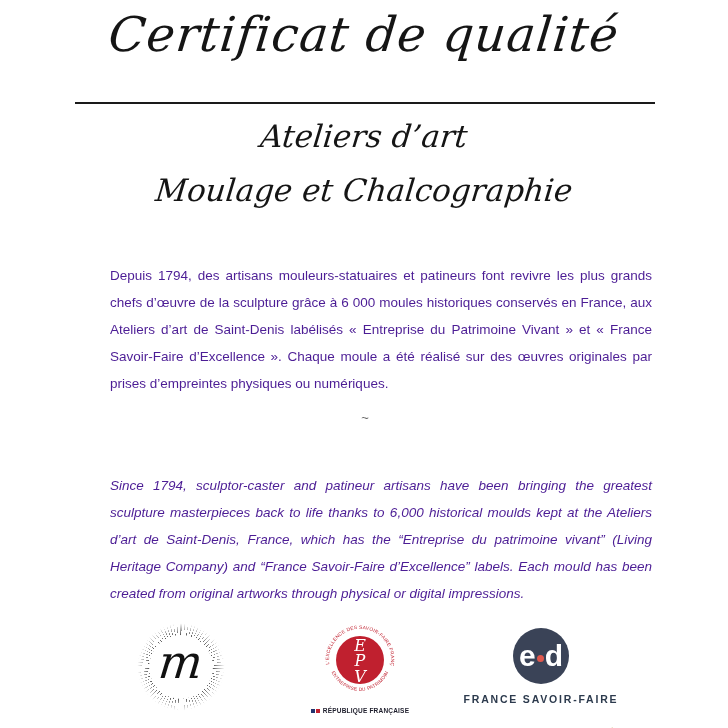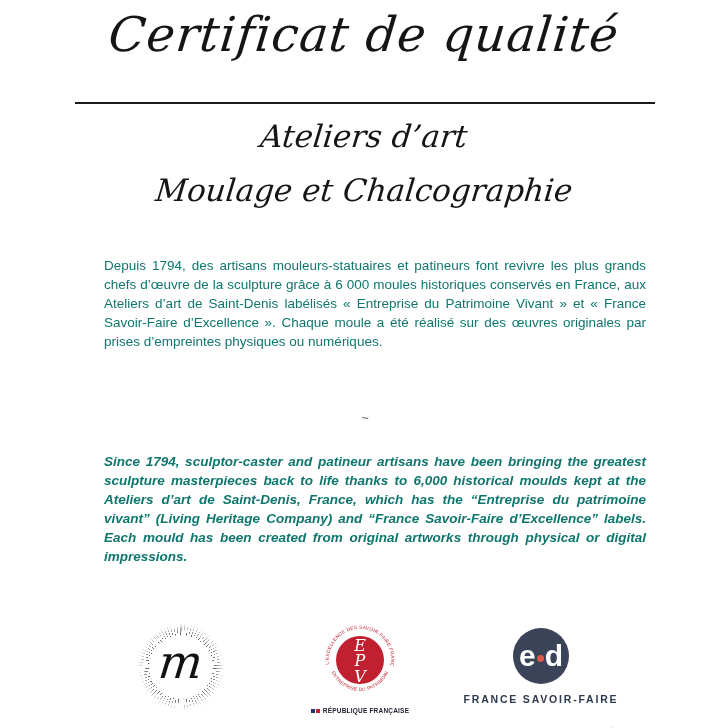--- a/index.html
+++ b/index.html
@@ -21,27 +21,27 @@
   }
   .subtitle {
     position:absolute; left:0; width:100%; text-align:center;
     font-family:"DejaVu Serif", serif; font-style:italic; font-weight:normal;
     font-size:31px; color:#151515; margin:0; transform:skewX(-6deg);
   }
   .subtitle.s1 { top:118px; }
   .subtitle.s2 { top:172px; }
   
   .para {
-    position:absolute; left:94px; width:542px; margin:10px;
-    font-size:13.5px; line-height:19px; text-align:justify; color:#0f766e;
+    position:absolute; left:94px; width:542px; margin:16px;
+    font-size:13.5px; line-height:27px; text-align:justify; color:#4c1d95;
   }
   .para.fr1 { top:246px; }
   .para.fr2 { top:348px; }
   .para.en  { font-style:italic; }
-  .para.en1 { top:442px;font-weight:bold; }
+  .para.en1 { top:456px; }
   .para.en2 { top:544px; }
   .tilde {
     position:absolute; top:410px; left:94px; width:542px; text-align:center;
     font-size:13px; color:#666;
   }
   
   .logo-rmn { position:absolute; left:136px; top:622px; width:90px; height:90px; }
   .rmn-burst {
     position:absolute; left:0; top:0; width:90px; height:90px; border-radius:50%;
     background:

